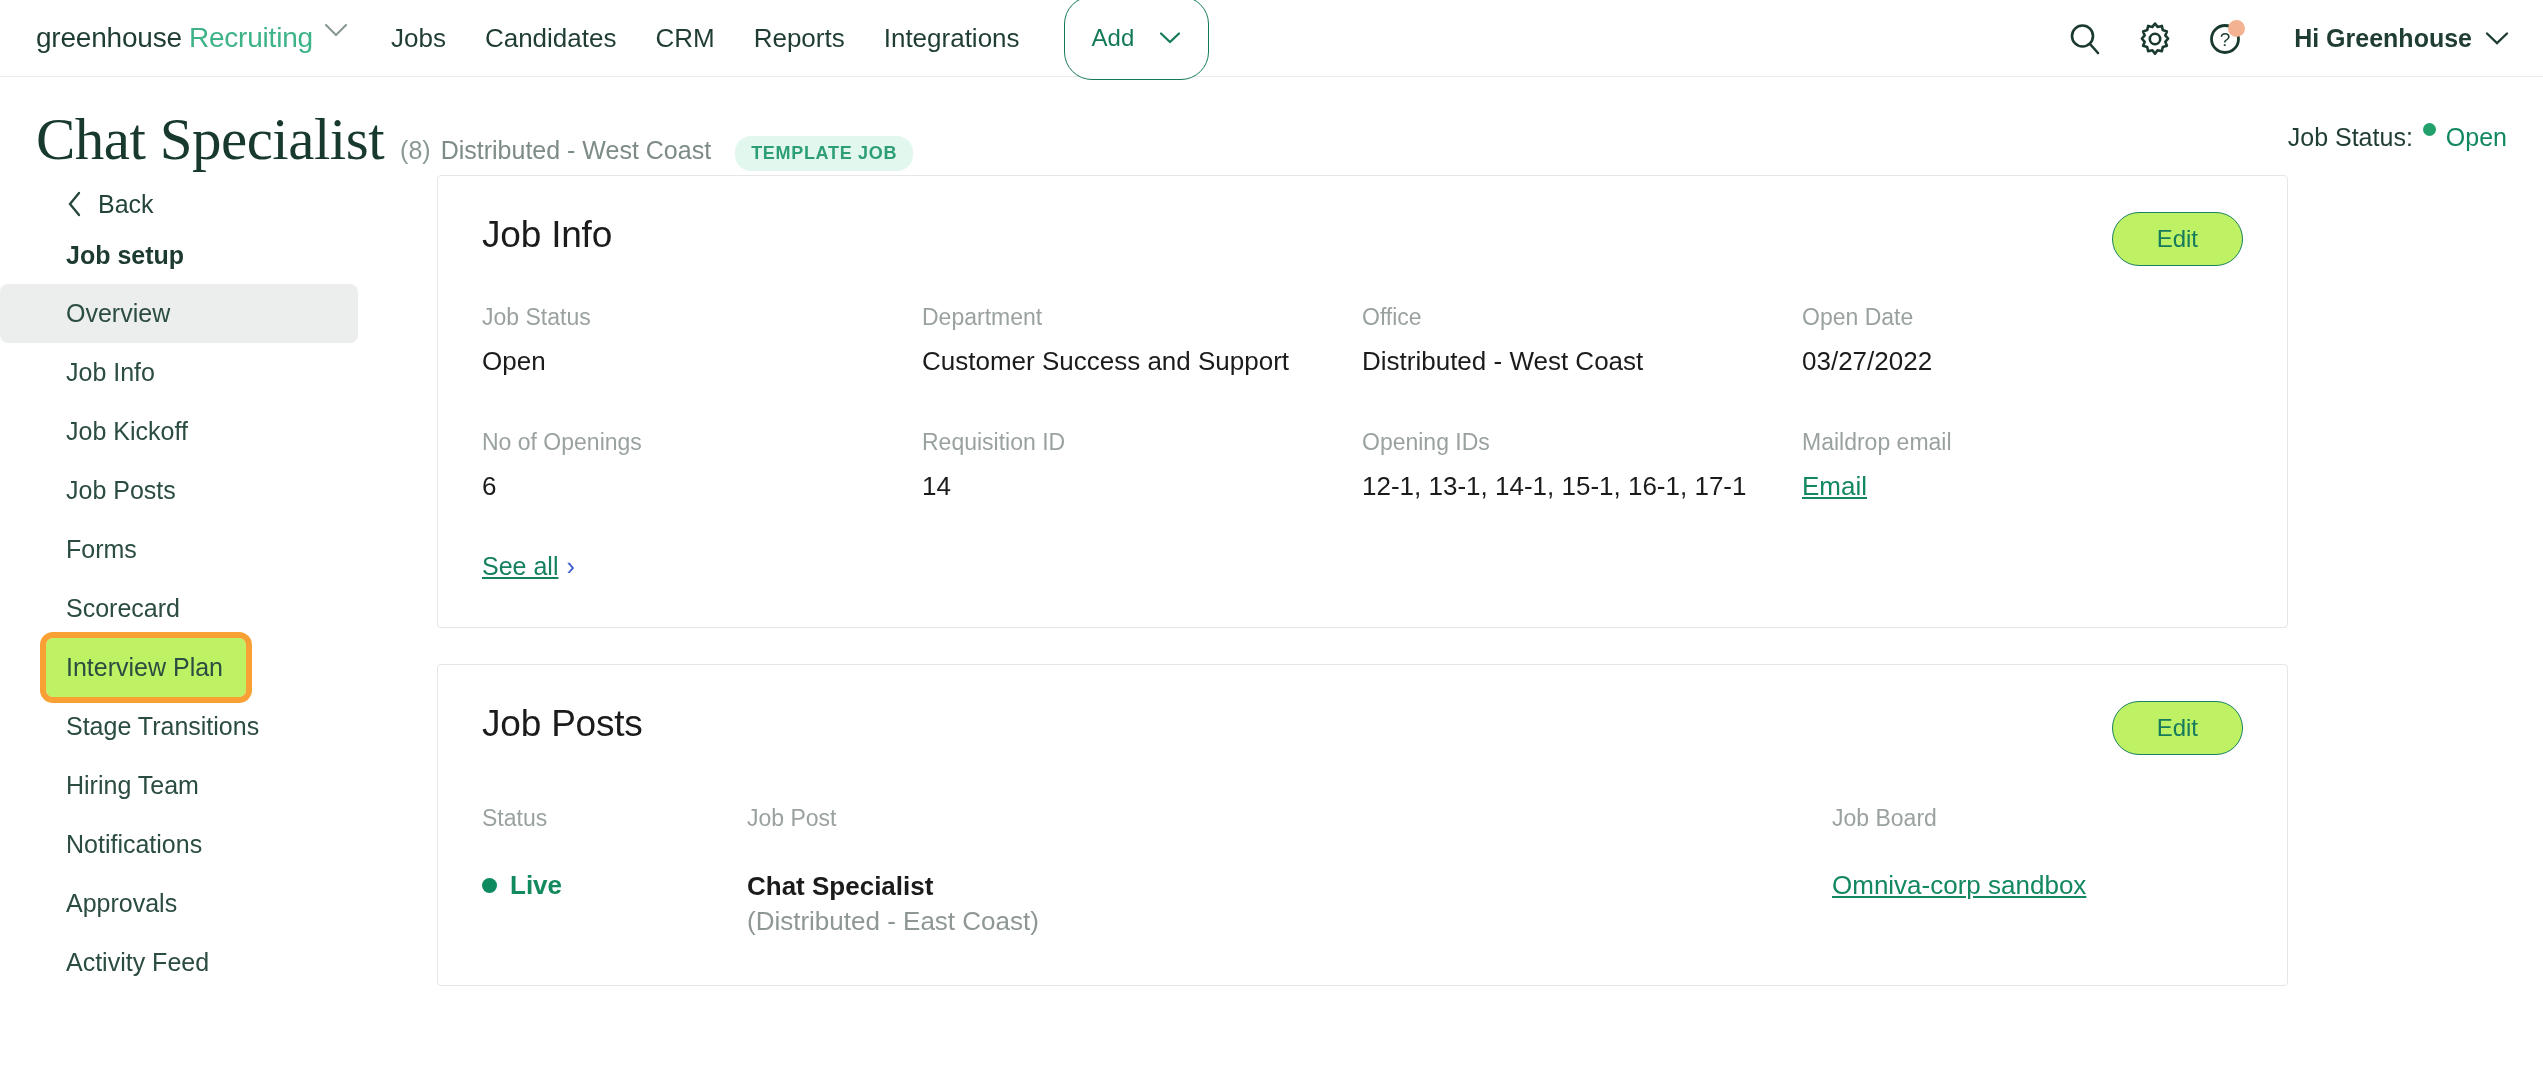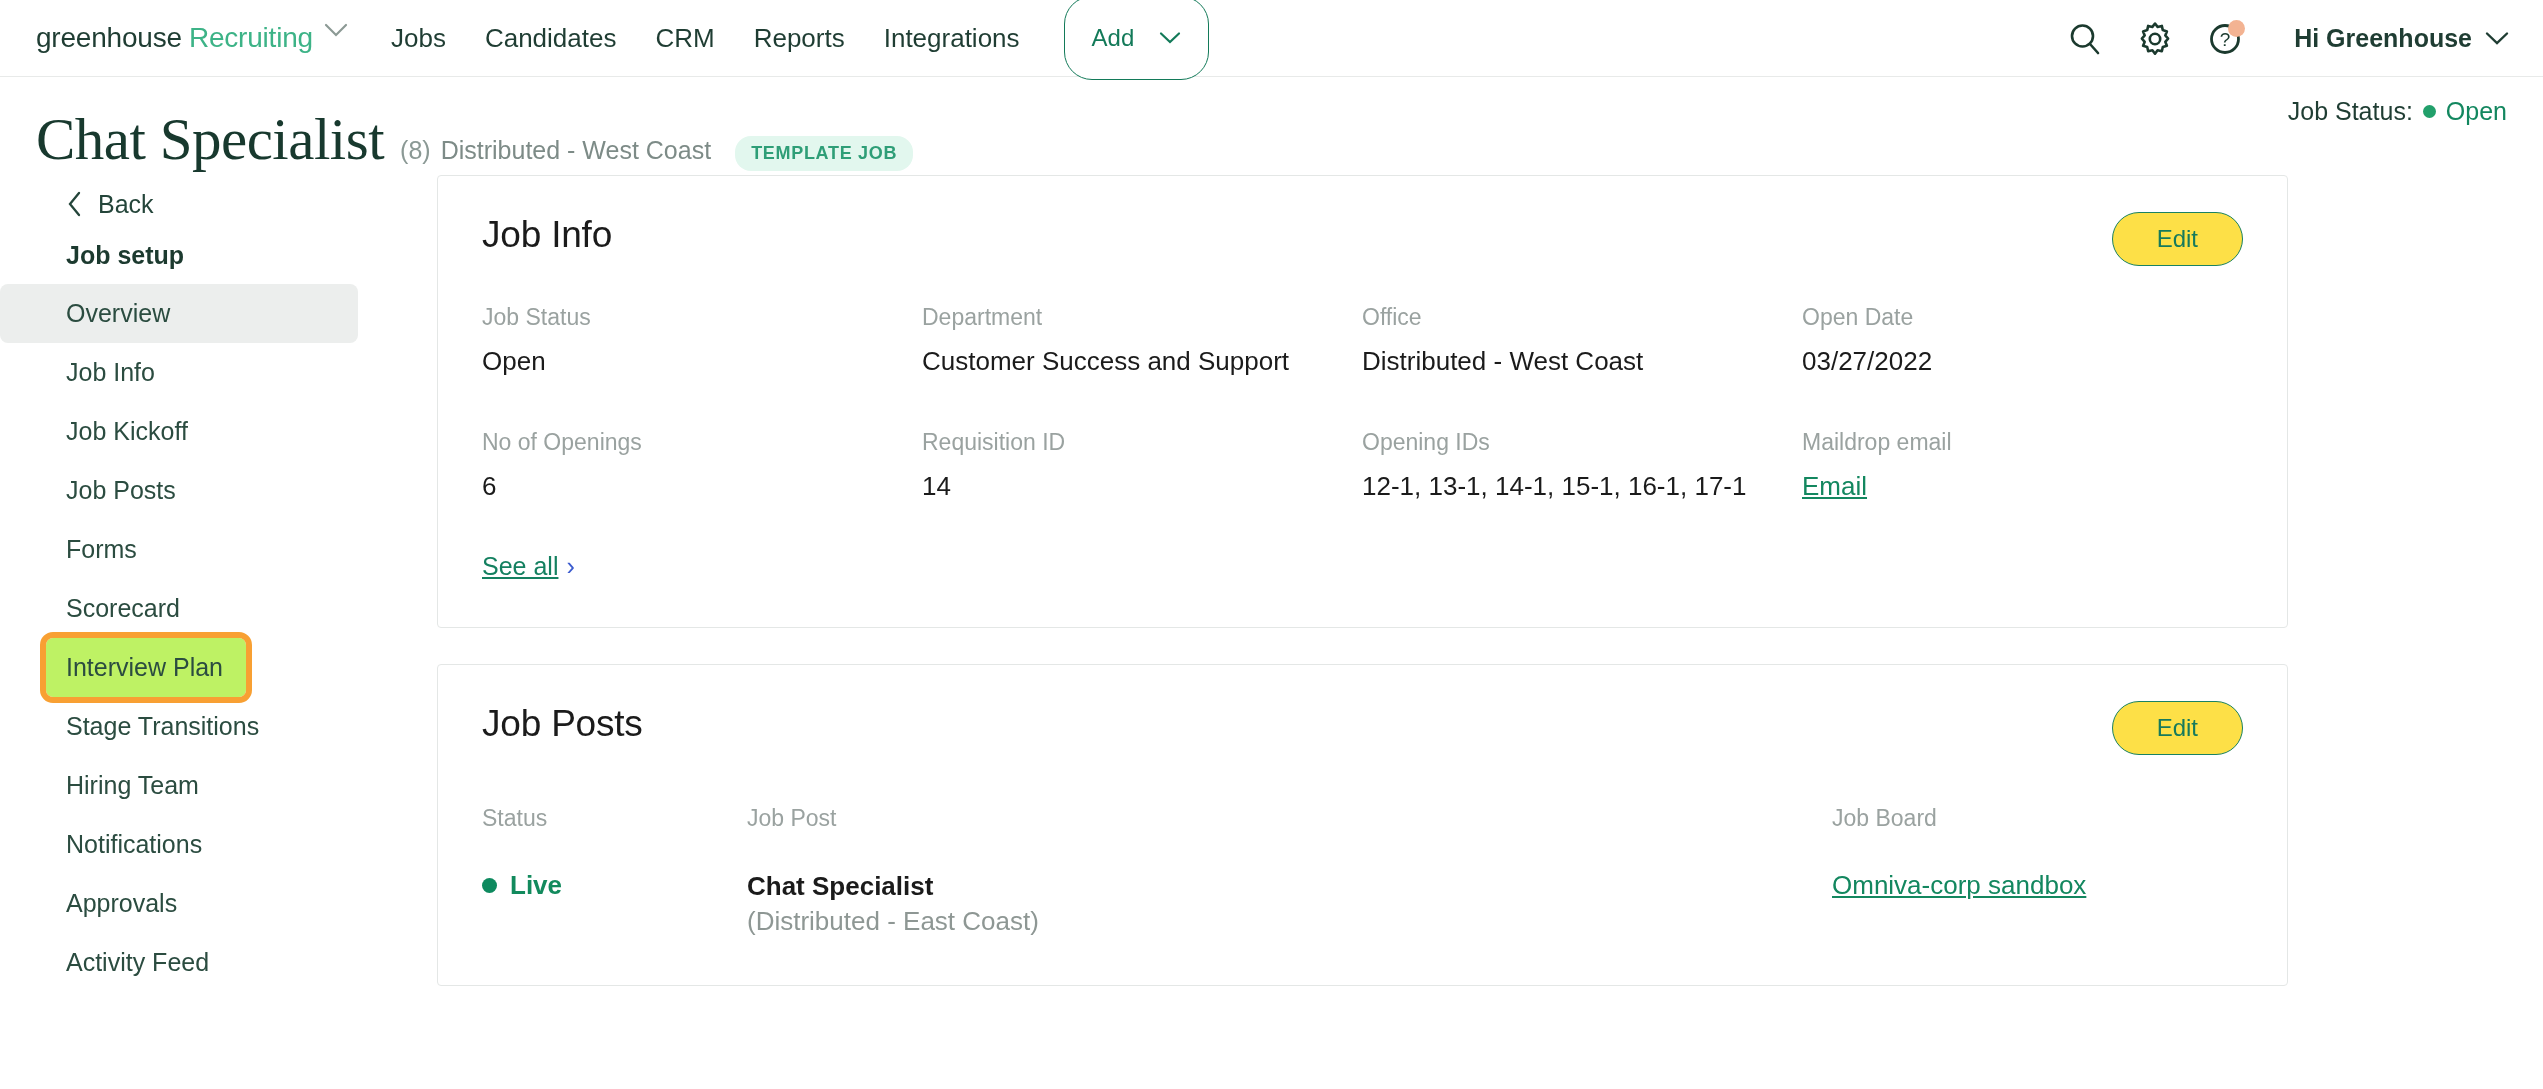--- a/index.html
+++ b/index.html
@@ -105,22 +105,22 @@
     font-size: 18px;
     font-weight: bold;
     letter-spacing: 0.7px;
     padding: 7px 16px;
     border-radius: 16px;
     white-space: nowrap;
   }
   .job-status-right {
     position: absolute;
     right: 36px;
-    top: 20px;
-    display: flex; align-items: center; gap: 10px;
+    top: 46px;
+    display: flex; align-items: flex-start; gap: 10px;
     font-size: 25px; color: #1f3d33;
     white-space: nowrap;
   }
   .status-dot-sm { width: 13px; height: 13px; border-radius: 50%; background: #22a06b; display:inline-block; }
   .status-open-text { color: #13875f; }
 
   
   .body-wrap { display: flex; padding-left: 0; }
 
   
@@ -171,21 +171,21 @@
     font-size: 37px;
     color: #1b1b1b;
     font-weight: normal;
     letter-spacing: -0.2px;
   }
   .edit-btn {
     position: absolute;
     right: 44px; top: 36px;
     border: 1.5px solid #1a8262;
     color: #167a5c;
-    background: #fde047;
+    background: #bef264;
     border-radius: 30px;
     padding: 12px 44px;
     font-size: 24px;
     cursor: pointer;
   }
 
   .field-grid {
     display: grid;
     grid-template-columns: 440px 440px 440px 1fr;
     row-gap: 52px;

